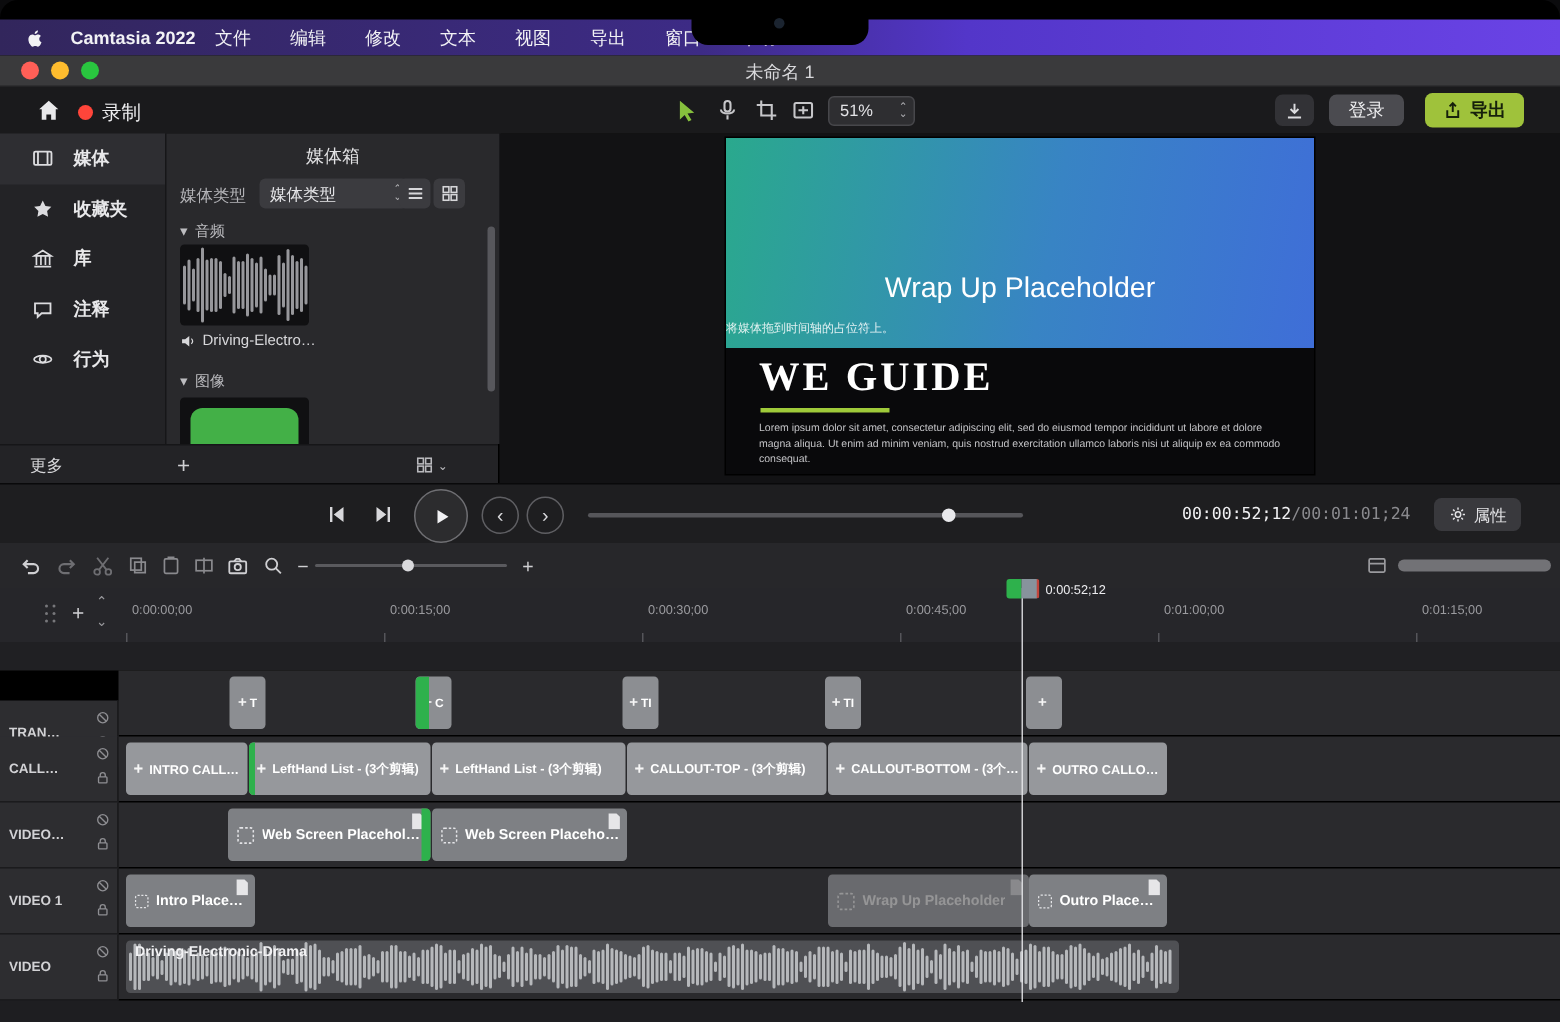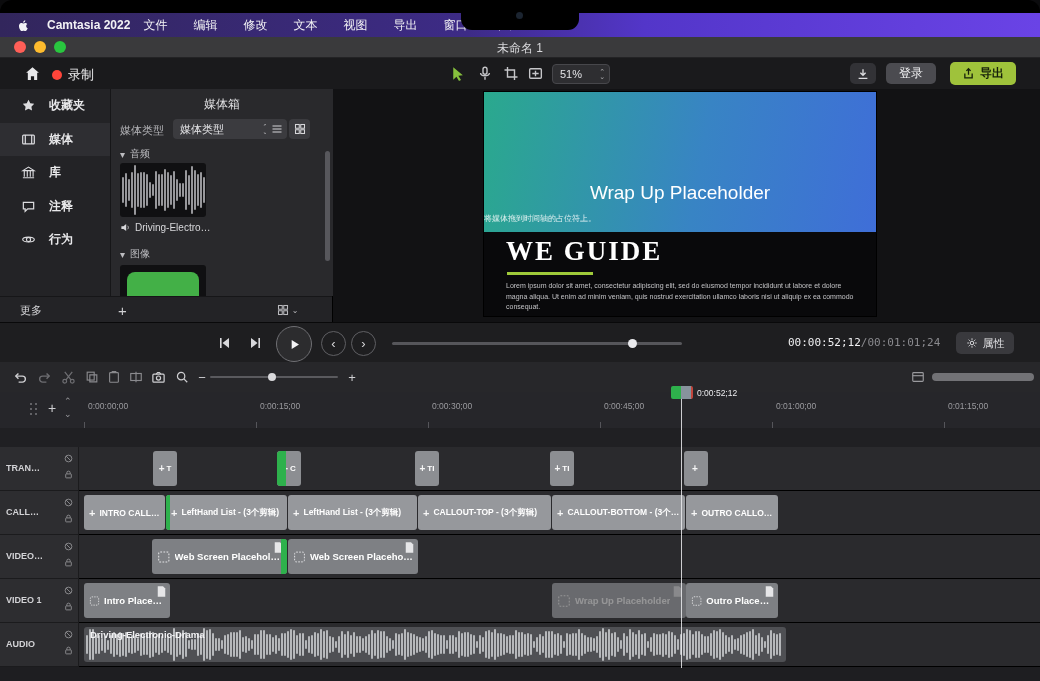--- a/index.html
+++ b/index.html
@@ -219,32 +219,32 @@
     </div>
     <div class="btn ab" style="left:950px;top:4px;width:66px;height:23px;background:#9fc23b;color:#16200b;font-weight:700;gap:5px;">
       <svg width="13" height="13" viewBox="0 0 16 16" fill="none" stroke="#16200b" stroke-width="1.6">
           <path d="M8 9.5V2.5M5.4 4.8L8 2.2l2.6 2.6M3.5 8v5.5h9V8"></path>
         </svg>
       <span>导出</span>
     </div>
   </div>
 
   <div class="sidebar">
-    <div class="side-item">
-      <svg width="15" height="15" viewBox="0 0 16 16">
-          <path fill="#dcdcdf" d="M8 1.8l1.9 3.8 4.2.6-3 3 .7 4.2L8 11.4l-3.8 2 .7-4.2-3-3 4.2-.6z"></path>
-        </svg>
-      <span>收藏夹</span>
-    </div>
     <div class="side-item active">
       <svg width="15" height="15" viewBox="0 0 16 16" fill="none" stroke="#dcdcdf" stroke-width="1.3">
           <rect x="1.8" y="3.3" width="12.4" height="9.4" rx="1"></rect>
           <path d="M4.6 3.3v9.4M11.4 3.3v9.4"></path>
         </svg>
       <span>媒体</span>
+    </div>
+    <div class="side-item">
+      <svg width="15" height="15" viewBox="0 0 16 16">
+          <path fill="#dcdcdf" d="M8 1.8l1.9 3.8 4.2.6-3 3 .7 4.2L8 11.4l-3.8 2 .7-4.2-3-3 4.2-.6z"></path>
+        </svg>
+      <span>收藏夹</span>
     </div>
     <div class="side-item">
       <svg width="15" height="15" viewBox="0 0 16 16" fill="none" stroke="#dcdcdf" stroke-width="1.2">
           <path d="M2 6L8 2.2 14 6zM3.5 6.5v6M6.7 6.5v6M9.9 6.5v6M12.9 6.5v6M2 13.6h12"></path>
         </svg>
       <span>库</span>
     </div>
     <div class="side-item">
       <svg width="15" height="15" viewBox="0 0 16 16" fill="none" stroke="#dcdcdf" stroke-width="1.3">
           <path d="M2.5 3.5h11v7H7.2l-2.8 2.6v-2.6H2.5z"></path>
@@ -496,21 +496,21 @@
   </div>
   <div class="gap-strip"></div>
 
   <div class="track-strip" style="top:447px;"></div>
   <div class="track-strip" style="top:491px;"></div>
   <div class="track-strip" style="top:535px;"></div>
   <div class="track-strip" style="top:579px;"></div>
   <div class="track-strip" style="top:623px;"></div>
   <div class="below-strip"></div>
 
-  <div class="track-head" style="top:447px;">
+  <div class="track-head" style="top:467px;">
     <span class="track-name trunc">TRAN…</span>
     <span class="th-icons">
       <svg width="9" height="9" viewBox="0 0 16 16" fill="none" stroke="currentColor" stroke-width="1.6">
           <circle cx="8" cy="8" r="6"></circle>
           <path d="M3.8 3.8l8.4 8.4"></path>
         </svg>
       <svg width="9" height="9" viewBox="0 0 16 16" fill="none" stroke="currentColor" stroke-width="1.6">
           <rect x="3" y="7" width="10" height="7" rx="1"></rect>
           <path d="M5 7V5a3 3 0 016 0v2"></path>
         </svg>
@@ -549,21 +549,21 @@
           <circle cx="8" cy="8" r="6"></circle>
           <path d="M3.8 3.8l8.4 8.4"></path>
         </svg>
       <svg width="9" height="9" viewBox="0 0 16 16" fill="none" stroke="currentColor" stroke-width="1.6">
           <rect x="3" y="7" width="10" height="7" rx="1"></rect>
           <path d="M5 7V5a3 3 0 016 0v2"></path>
         </svg>
     </span>
   </div>
   <div class="track-head" style="top:623px;">
-    <span class="track-name trunc">AUDIO</span>
+    <span class="track-name trunc">VIDEO</span>
     <span class="th-icons">
       <svg width="9" height="9" viewBox="0 0 16 16" fill="none" stroke="currentColor" stroke-width="1.6">
           <circle cx="8" cy="8" r="6"></circle>
           <path d="M3.8 3.8l8.4 8.4"></path>
         </svg>
       <svg width="9" height="9" viewBox="0 0 16 16" fill="none" stroke="currentColor" stroke-width="1.6">
           <rect x="3" y="7" width="10" height="7" rx="1"></rect>
           <path d="M5 7V5a3 3 0 016 0v2"></path>
         </svg>
     </span>

